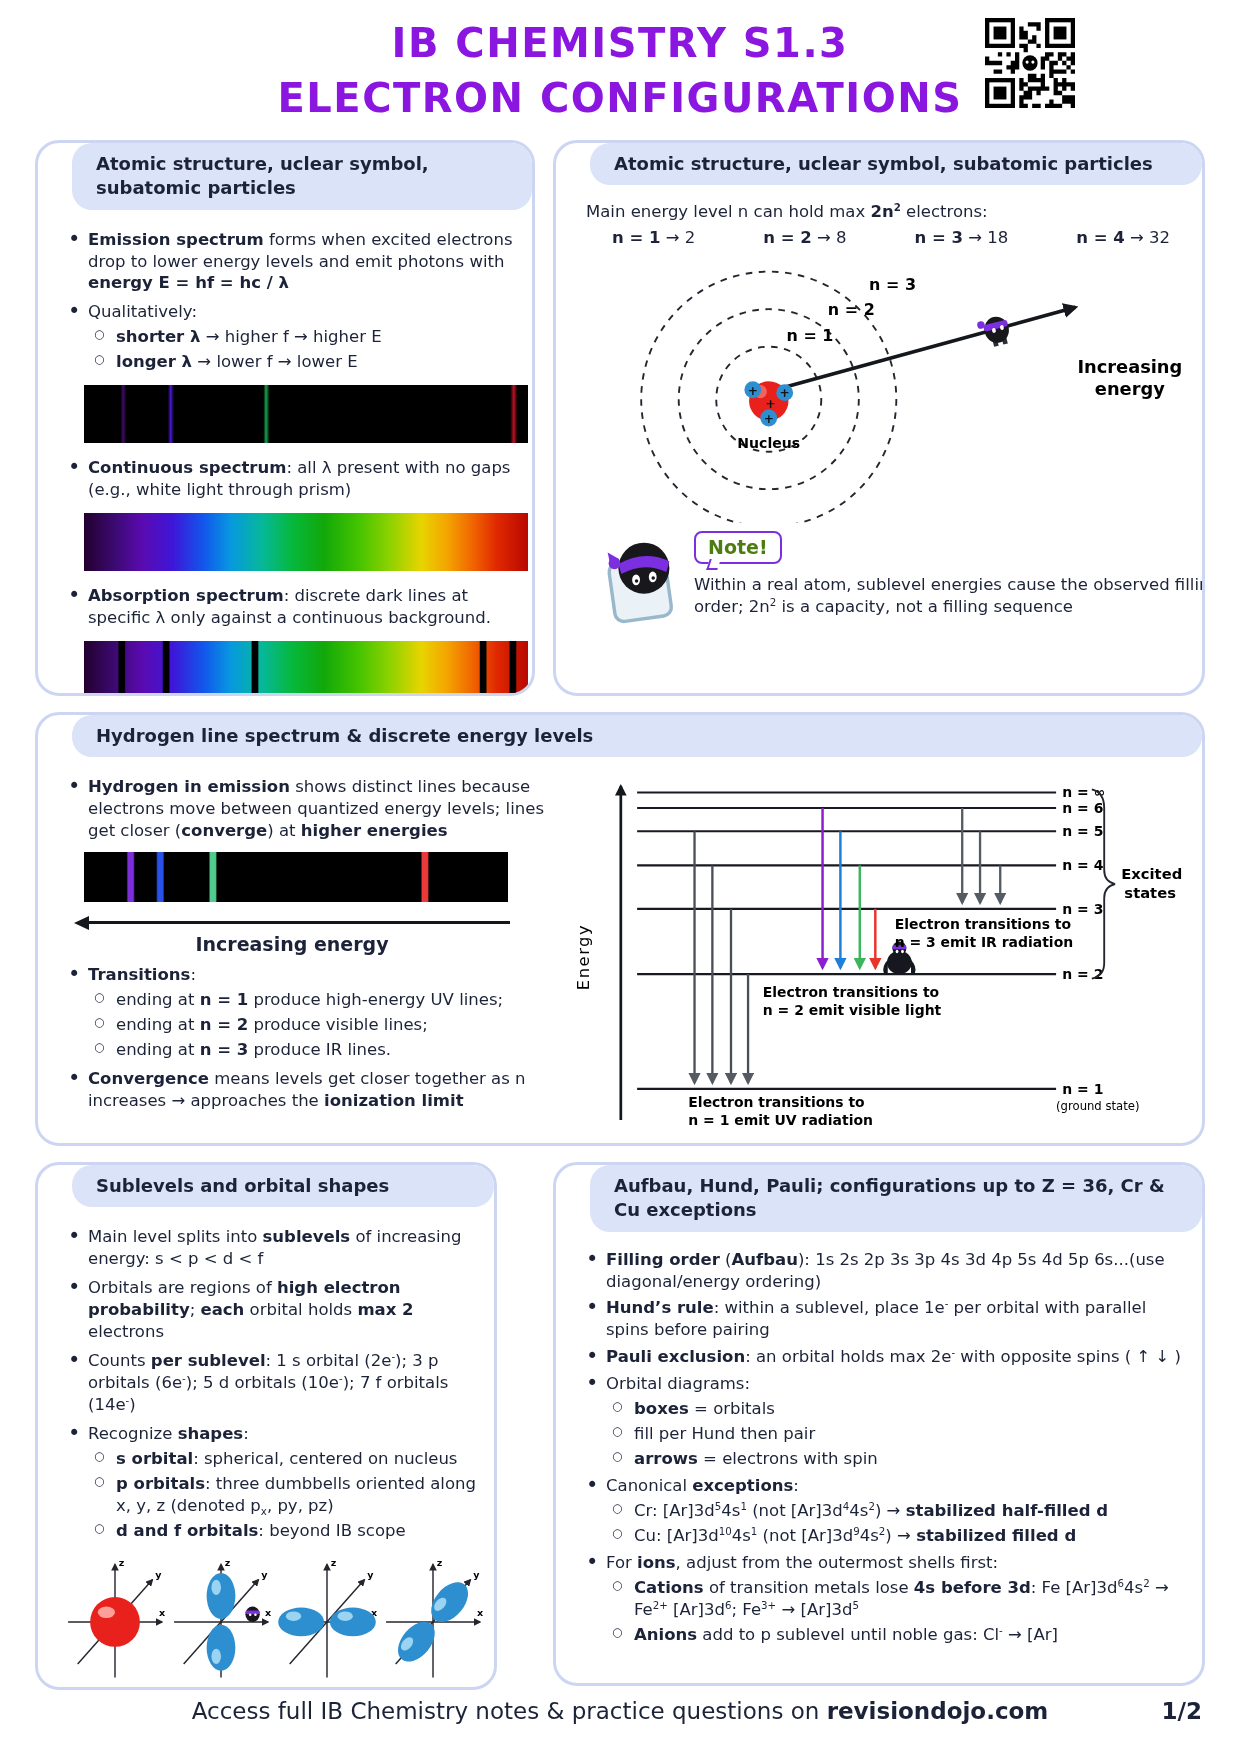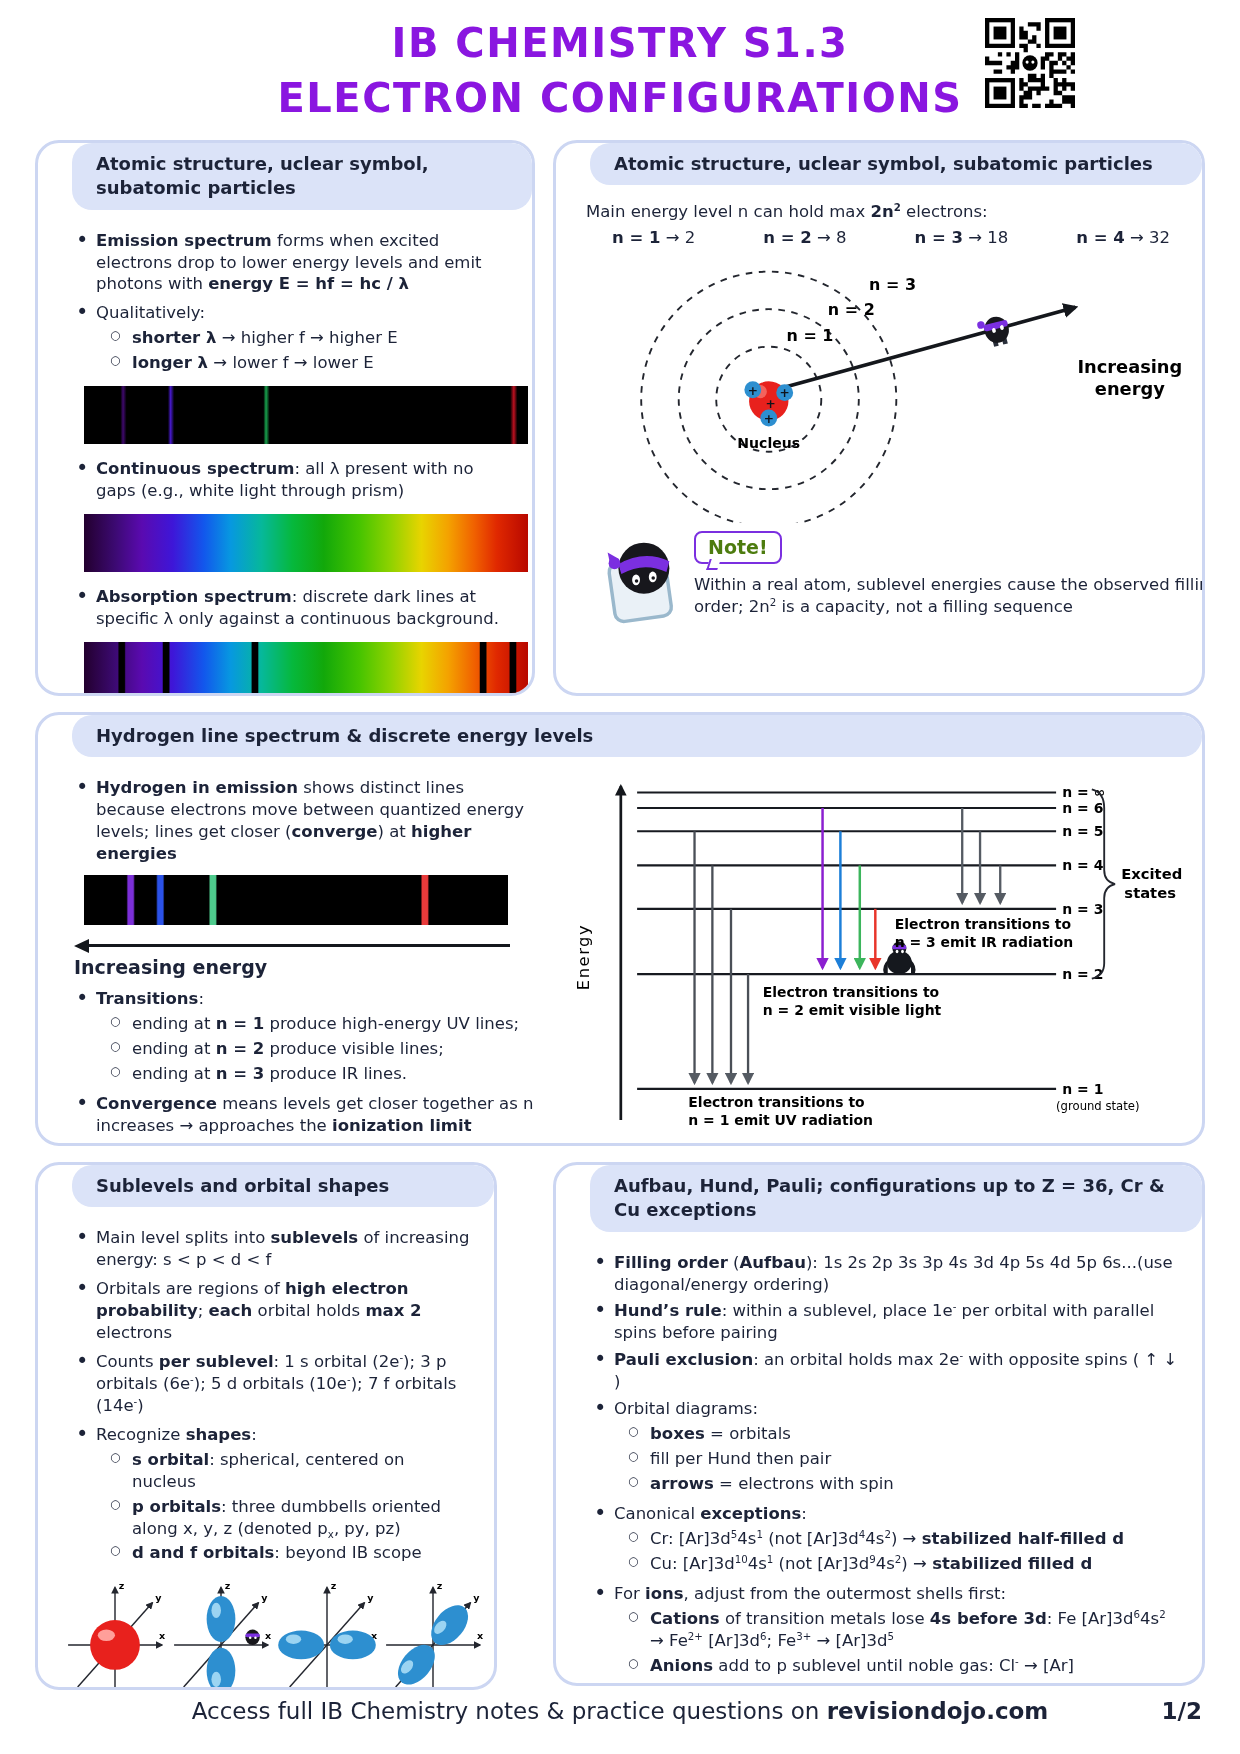--- a/index.html
+++ b/index.html
@@ -21,21 +21,21 @@
   .card-head{background:#dbe3f8;border-radius:20px;padding:9px 24px;font-weight:bold;
              font-size:18px;line-height:1.35;margin-left:34px;}
   .card-body{padding:12px 14px 12px 20px;font-size:16.5px;line-height:1.33;}
   .c1{left:35px;top:140px;width:500px;height:556px;}
   .c2{left:553px;top:140px;width:652px;height:556px;}
   .c3{left:35px;top:712px;width:1170px;height:434px;}
   .c4{left:35px;top:1162px;width:462px;height:528px;}
   .c5{left:553px;top:1162px;width:652px;height:524px;}
 
   
-  ul{list-style:none;margin:8px;padding:0;}
+  ul{list-style:none;margin:0;padding:0;}
   .b1>li{margin:7px 0;padding-left:30px;position:relative;}
   .b1>li::before{content:"•";position:absolute;left:10px;top:-3px;font-size:21px;}
   .b2{margin-top:2px;}
   .b2>li{margin:3px 0;padding-left:28px;position:relative;}
   .b2>li::before{content:"○";position:absolute;left:6px;top:1px;font-size:12px;font-weight:bold;}
   .c5 .b1>li{margin:5px 0;}
 
   
   .spectrum{height:58px;width:444px;margin:12px 0 14px 26px;}
   .emission{background:linear-gradient(90deg,#000 0%,#000 8.2%,#40096e 8.8%,#000 9.6%,
@@ -56,21 +56,21 @@
   .hyd-spectrum{width:424px;height:50px;margin:10px 0 4px 26px;
     background:linear-gradient(90deg,#000 0%,#000 10%,#7c2fd8 10.4%,#7c2fd8 11.6%,#000 12%,
       #000 17%,#2b52e8 17.4%,#2b52e8 18.6%,#000 19%,#000 29.4%,#4ecb8d 29.8%,#4ecb8d 31%,
       #000 31.4%,#000 79.4%,#e83a3a 79.8%,#e83a3a 81%,#000 81.4%,#000 100%);}
 
   
   .energy-arrow{position:relative;width:436px;height:14px;margin:14px 0 2px 16px;}
   .energy-arrow::after{content:"";position:absolute;left:10px;right:0;top:5px;border-top:3px solid #14171c;}
   .energy-arrow::before{content:"";position:absolute;left:0;top:0;
     border-right:15px solid #14171c;border-top:7px solid transparent;border-bottom:7px solid transparent;}
-  .energy-arrow-label{width:436px;margin-left:16px;text-align:left;font-weight:bold;font-size:19px;margin-bottom:6px;}
+  .energy-arrow-label{width:436px;margin-left:16px;text-align:center;font-weight:bold;font-size:19px;margin-bottom:6px;}
 
   
   .intro{margin:4px 0 4px 10px;}
   .nrow{display:flex;justify-content:space-between;margin:2px 18px 2px 36px;}
   .bohr{display:block;width:620px;height:272px;margin:2px auto 0 auto;}
   .note-row{display:flex;align-items:flex-start;margin:4px 0 0 14px;}
   .note-mascot{width:98px;height:98px;flex:none;}
   .note-right{margin-left:6px;}
   .note-bubble{display:inline-block;border:2.5px solid #7b2fe0;color:#4d7c0f;font-weight:bold;
     font-size:19px;padding:2px 12px;border-radius:8px;position:relative;margin-top:4px;}

